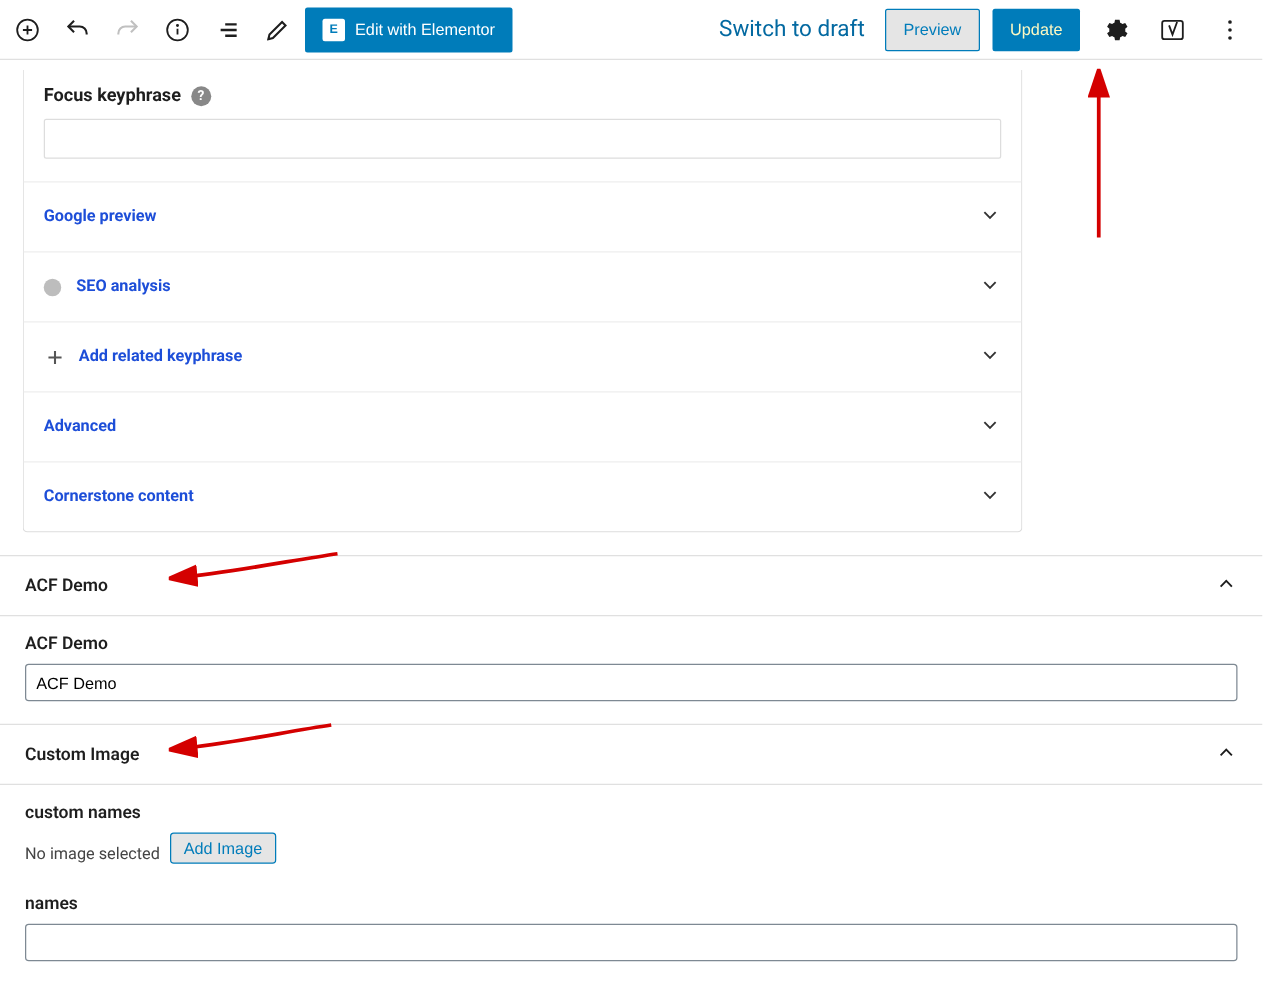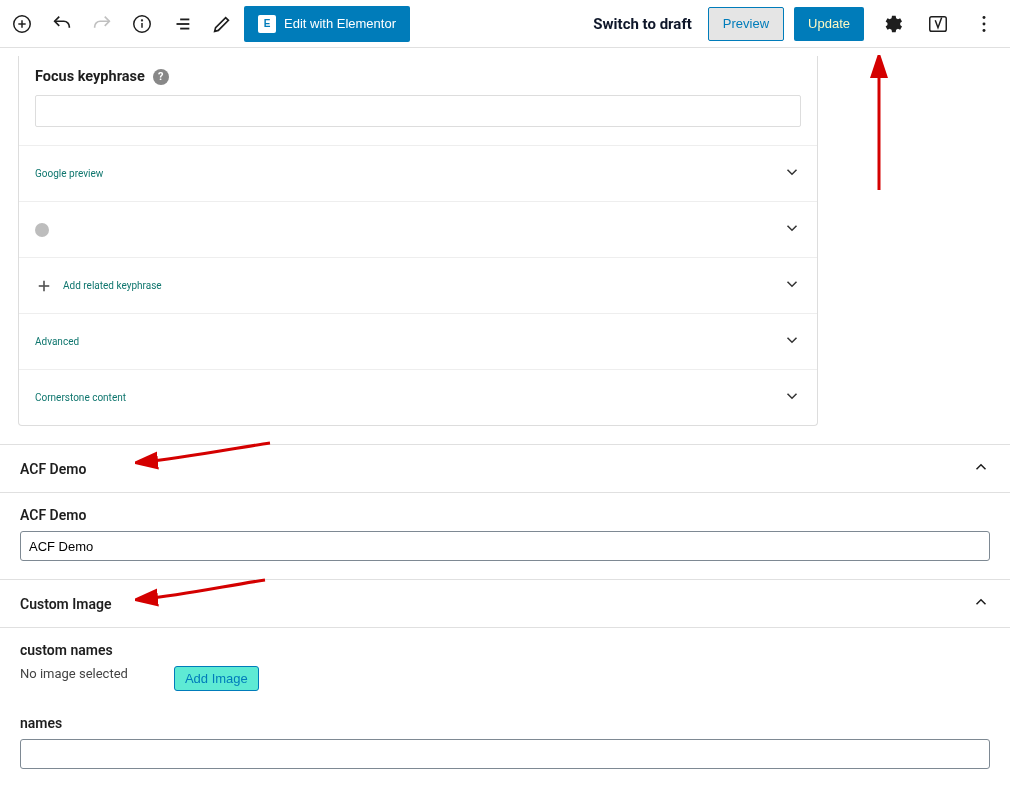--- a/index.html
+++ b/index.html
@@ -36,21 +36,21 @@
     display: inline-flex; align-items: center; gap: 8px;
     background: #007cba; color: #fff; border: none;
     height: 36px; padding: 0 14px; font-size: 13px; border-radius: 2px;
     font-weight: 500;
   }
   .elementor-btn .el-icon {
     width: 18px; height: 18px; background: #fff; color: #007cba;
     font-size: 10px; font-weight: 700; display:inline-flex;
     align-items:center; justify-content:center; border-radius:2px;
   }
-  .link-btn { color: #0f172a; font-size: 15px; cursor: pointer; padding: 6px 6px; font-weight: bold; }
+  .link-btn { color: #0369a1; font-size: 18px; cursor: pointer; padding: 6px 6px; }
   .btn-outline {
     border: 1px solid #007cba; color: #007cba; background: #e5e5e5;
     height: 34px; padding: 0 14px; border-radius: 2px; font-size: 13px;
   }
   .btn-primary {
     border: none; background: #007cba; color: #fef9c3;
     height: 34px; padding: 0 14px; border-radius: 2px; font-size: 13px;
   }
 
   
@@ -77,21 +77,21 @@
     display:inline-flex; align-items:center; justify-content:center;
   }
   .seo-input {
     width: 100%;
     height: 32px;
     border: 1px solid #ddd;
     border-radius: 2px;
     padding: 0 8px;
     font-size: 13px;
   }
-  .seo-row-title { font-size: 10px; color: #0f766e; flex: 1; }
+  .seo-row-title { font-size: 13px; color: #1d4ed8; flex: 1; font-weight: bold; }
   .seo-row-icon { width:18px; height:18px; margin-right:10px; color:#555; display:inline-flex; }
   .chevron { position: absolute; right: 16px; color: #333; }
   .dot-gray { width: 14px; height: 14px; border-radius: 50%; background: #bdbdbd; margin-right: 12px; }
   .seo-box .seo-section:not(.first){ min-height: 56px; }
 
   
   .meta-divider { border-top: 1px solid #e0e0e0; margin-top: 18px; }
   .meta-box-header {
     display: flex; align-items: center; justify-content: space-between;
     padding: 0 20px;
@@ -99,24 +99,24 @@
     border-bottom: 1px solid #e0e0e0;
     font-weight: 600; font-size: 14px;
   }
   .meta-box-body { padding: 14px 20px 18px; }
   .field-label { font-weight: 600; font-size: 14px; margin-bottom: 8px; display:block; }
   .full-input {
     width: 100%; height: 30px;
     border: 1px solid #7e8993; border-radius: 3px;
     padding: 0 8px; font-size: 13px;
   }
-  .no-img-row { display:flex; align-items:flex-start; gap:22px; font-size:13px; color:#444; }
+  .no-img-row { display:flex; align-items:flex-end; gap:8px; font-size:13px; color:#444; }
   .btn-sm-outline {
-    border: 1px solid #007cba; color: #007cba; background:#5eead4;
-    padding: 4px 10px; border-radius: 3px; font-size: 13px; margin-left: 24px;
+    border: 1px solid #007cba; color: #007cba; background:#e5e5e5;
+    padding: 4px 10px; border-radius: 3px; font-size: 13px;
   }
 
   
   .arrow { position: absolute; pointer-events: none; z-index: 50; }
 </style>
 </head>
 <body>
 
 <div class="topbar">
   <div class="left">
@@ -202,20 +202,21 @@
     <span class="seo-row-title">Google preview</span>
     <span class="chevron">
       <svg width="18" height="18" viewBox="0 0 24 24" fill="none" stroke="currentColor" stroke-width="2">
           <polyline points="6 9 12 15 18 9"></polyline>
         </svg>
     </span>
   </div>
 
   <div class="seo-section">
     <span class="dot-gray"></span>
+    <span class="seo-row-title">SEO analysis</span>
     <span class="chevron">
       <svg width="18" height="18" viewBox="0 0 24 24" fill="none" stroke="currentColor" stroke-width="2">
           <polyline points="6 9 12 15 18 9"></polyline>
         </svg>
     </span>
   </div>
 
   <div class="seo-section">
     <span class="seo-row-icon">
       <svg viewBox="0 0 24 24" fill="none" stroke="currentColor" stroke-width="2.2">

